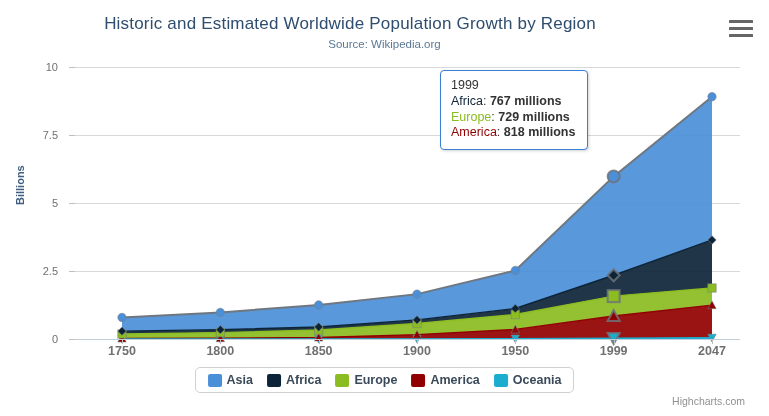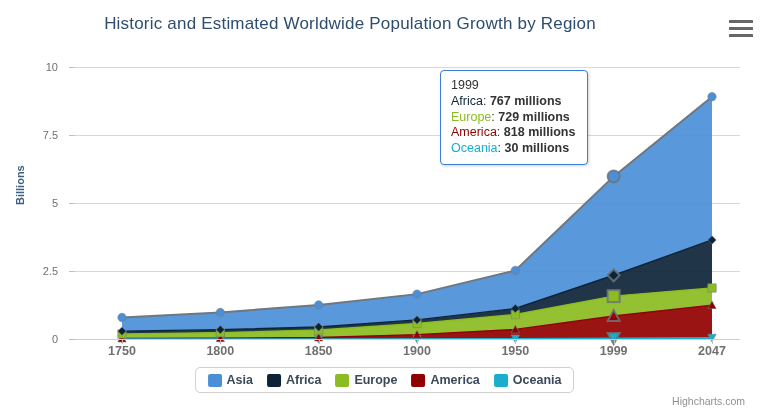--- a/index.html
+++ b/index.html
@@ -92,20 +92,21 @@
     position:absolute;right:24px;bottom:9px;font-size:10.5px;color:#909090;
     cursor:pointer;
   }
 </style>
 </head>
 <body>
 
 <div id="chart-root">
 
   <div class="chart-title">Historic and Estimated Worldwide Population Growth by Region</div>
+  <div class="chart-subtitle">Source: Wikipedia.org</div>
 
   <div class="menu-btn">
     <span></span>
     <span></span>
     <span></span>
   </div>
 
   <div id="y-axis-ticks">
       <div class="ytick" style="top: 339px; left: 0px; width: 58px;">0</div>
       <div class="ytick-mark" style="top: 339px; left: 69px;"></div>
@@ -194,21 +195,20 @@
       <div class="xtick" style="left: 712px;">2047</div>
       <div class="xtick-mark" style="left: 712px;"></div>
     </div>
 
   <div class="tooltip">
     <div class="tt-head">1999</div>
     <div id="tooltip-rows">
         <div class="tt-row"><span class="tt-name" style="color: rgb(13, 36, 56);">Africa</span>: <b>767 millions</b></div>
         <div class="tt-row"><span class="tt-name" style="color: rgb(139, 188, 33);">Europe</span>: <b>729 millions</b></div>
         <div class="tt-row"><span class="tt-name" style="color: rgb(145, 0, 0);">America</span>: <b>818 millions</b></div>
-        <div class="tt-row"><span class="tt-name" style="color: rgb(26, 173, 206);">Oceania</span>: <b>30 millions</b></div>
       </div>
   </div>
 
   <div class="legend">
     <div class="legend-item">
       <span class="legend-swatch" style="background: rgb(74, 143, 216);"></span>
       <span class="legend-label">Asia</span>
     </div>
     <div class="legend-item">
       <span class="legend-swatch" style="background: rgb(13, 36, 56);"></span>

